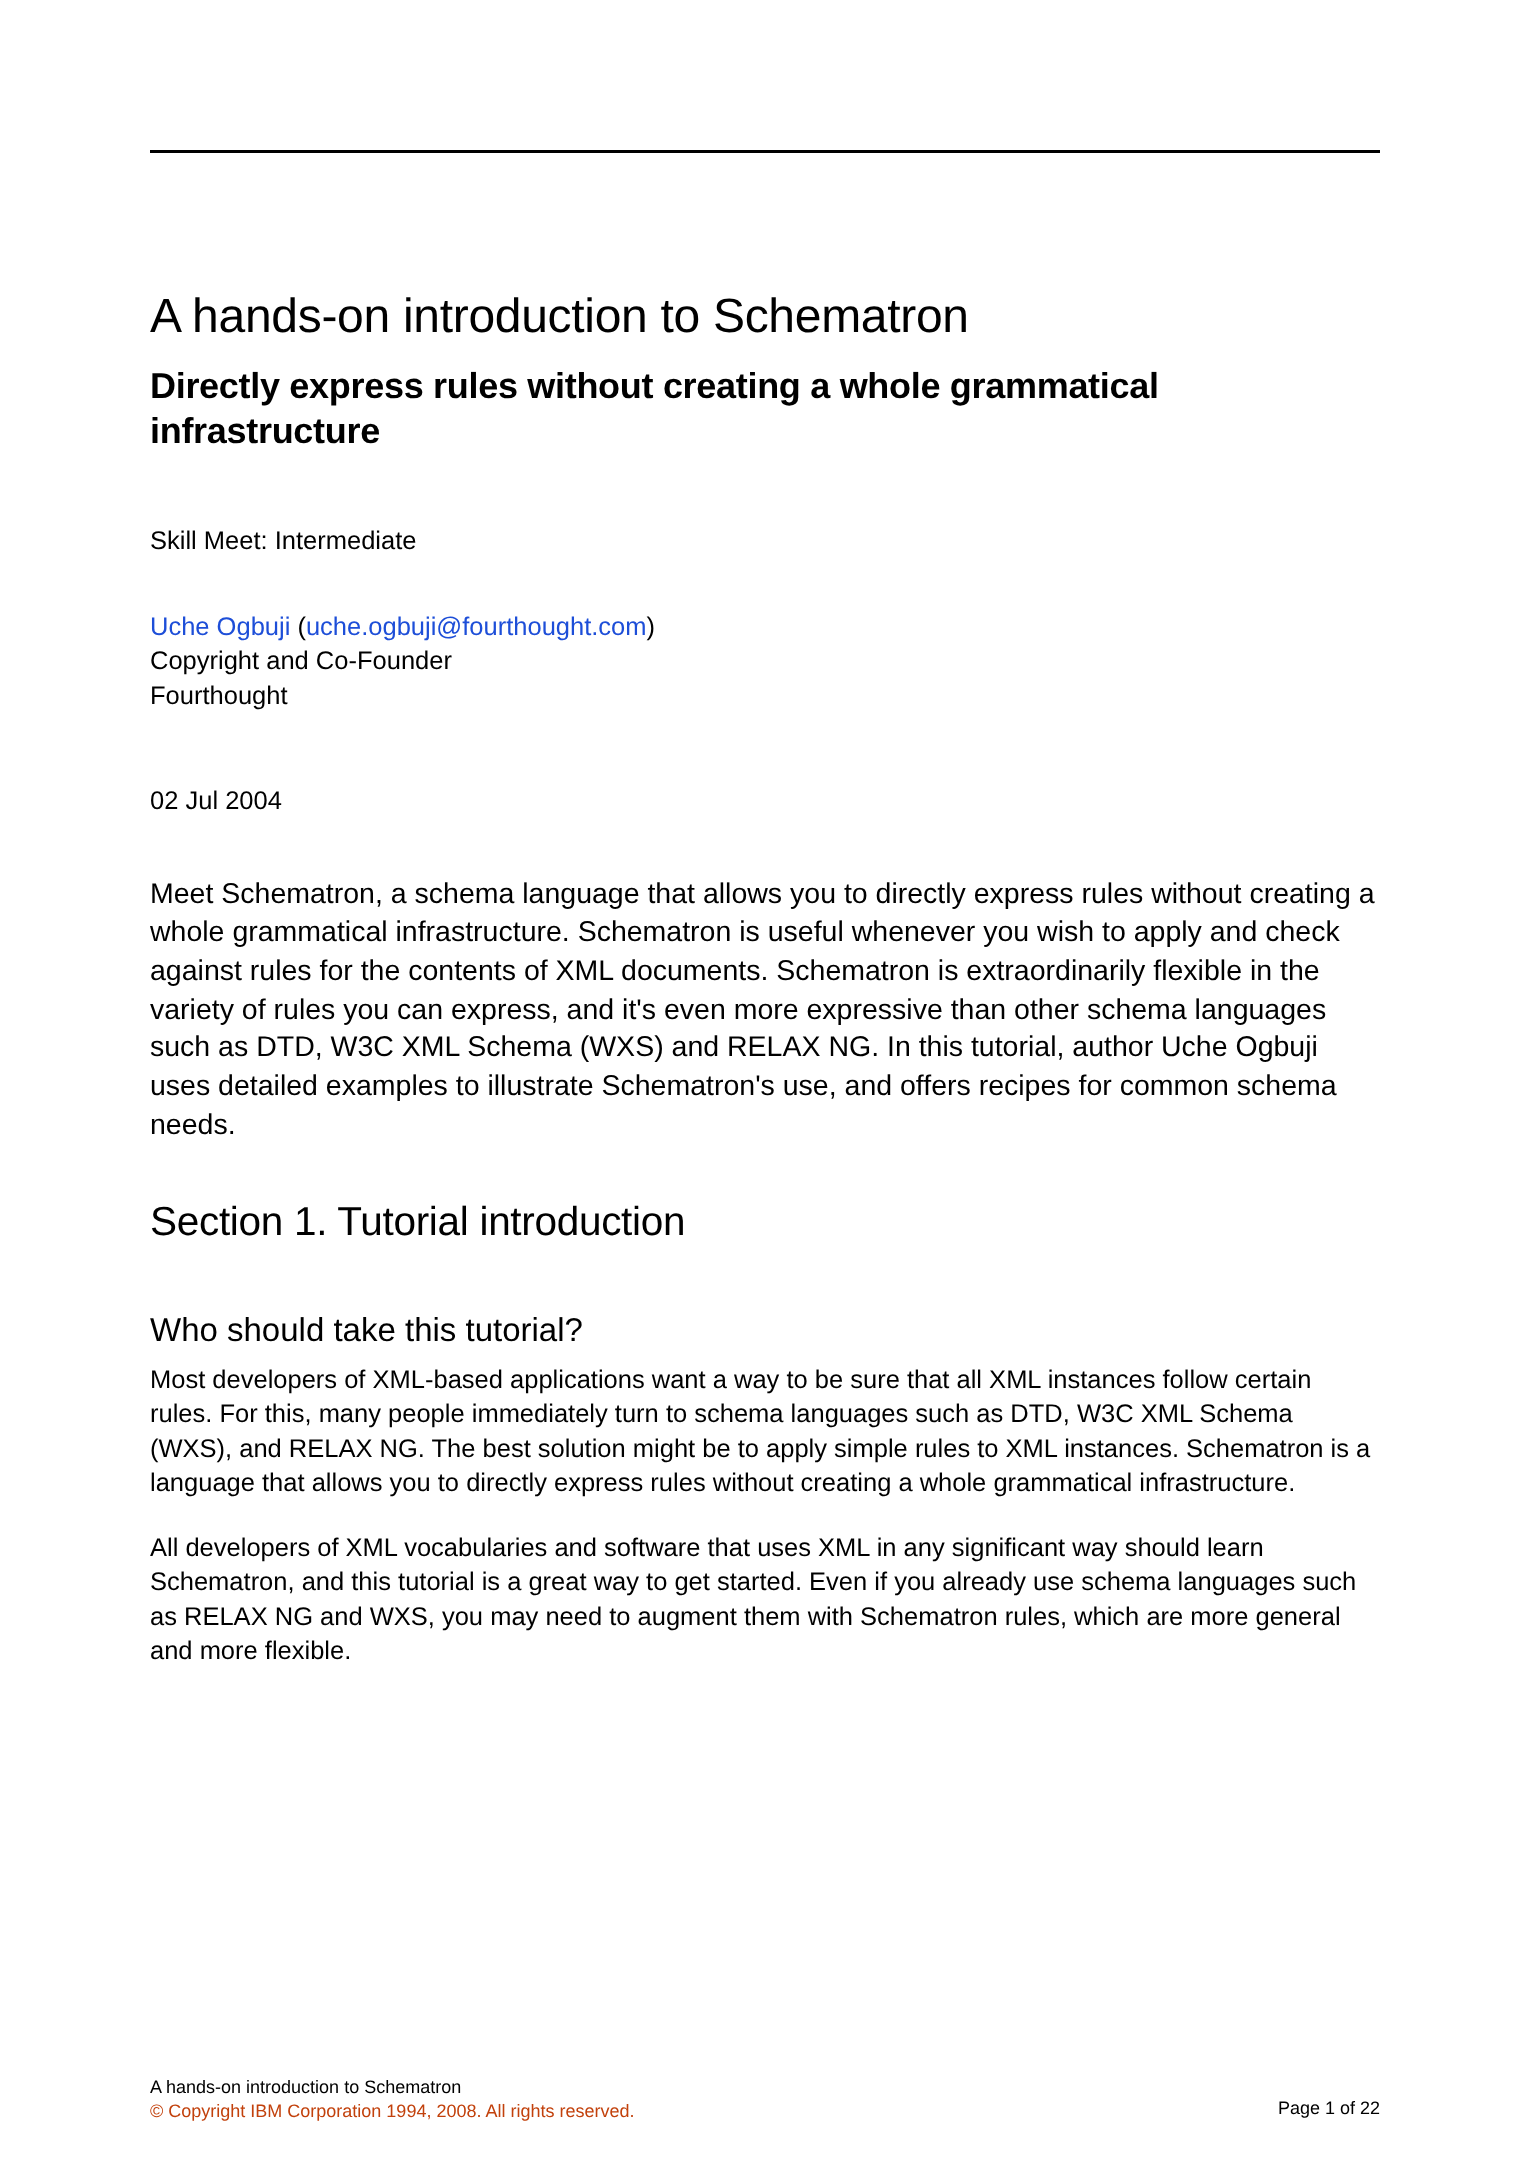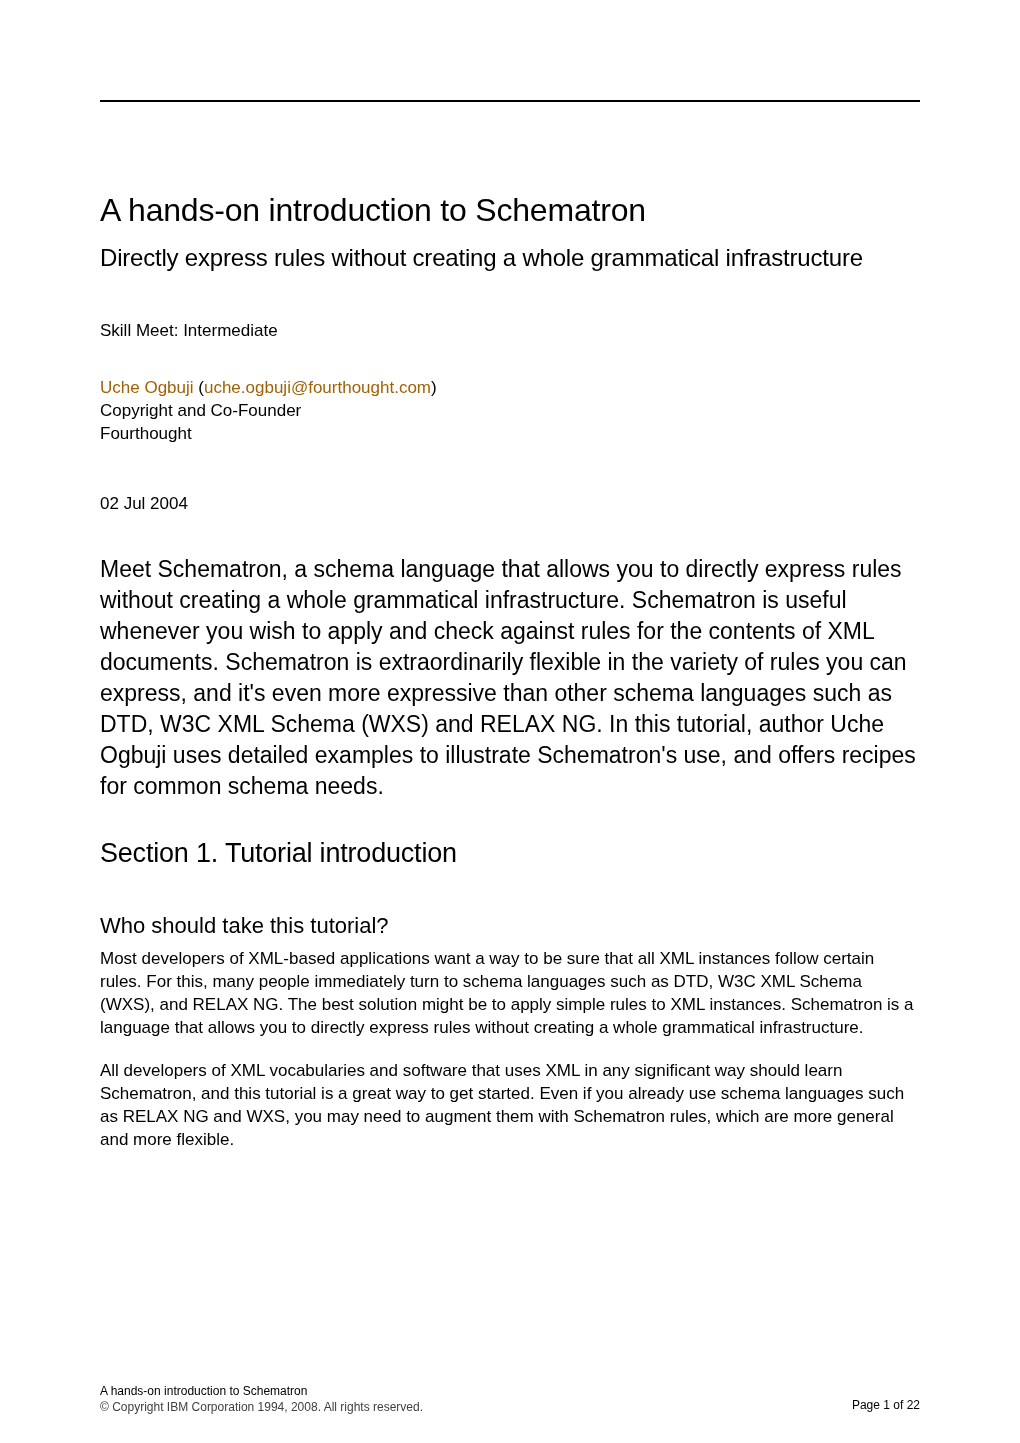--- a/index.html
+++ b/index.html
@@ -23,44 +23,44 @@
       margin-bottom: 90px;
     }
     .main-title {
       font-size: 32px;
       font-weight: normal;
       margin-bottom: 14px;
       letter-spacing: -0.2px;
     }
     .subtitle {
       font-size: 24px;
-      font-weight: normal;
+      font-weight: bold;
       margin-bottom: 48px;
       line-height: 1.25;
       letter-spacing: -0.2px;
     }
     .skill-level {
       font-size: 17px;
       margin-bottom: 36px;
     }
     .author-block {
       font-size: 17px;
       line-height: 1.35;
       margin-bottom: 48px;
     }
     .link {
-      color: #a16207;
+      color: #1d4ed8;
       text-decoration: none;
     }
     .date {
       font-size: 17px;
       margin-bottom: 40px;
     }
     .abstract {
-      font-size: 23px;
+      font-size: 19px;
       line-height: 1.35;
       margin-bottom: 36px;
     }
     .section-title {
       font-size: 27px;
       font-weight: normal;
       margin-bottom: 44px;
       letter-spacing: -0.2px;
     }
     .subsection-title {
@@ -82,21 +82,21 @@
       line-height: 1.35;
     }
     .footer-left {
       float: left;
     }
     .footer-right {
       float: right;
       padding-top: 14px;
     }
     .footer-link {
-      color: #404040;
+      color: #c2410c;
       text-decoration: none;
     }
   </style>
 </head>
 <body>
 
 <div class="page-container">
   <div class="top-rule"></div>
 
   <h1 class="main-title">A hands-on introduction to Schematron</h1>

